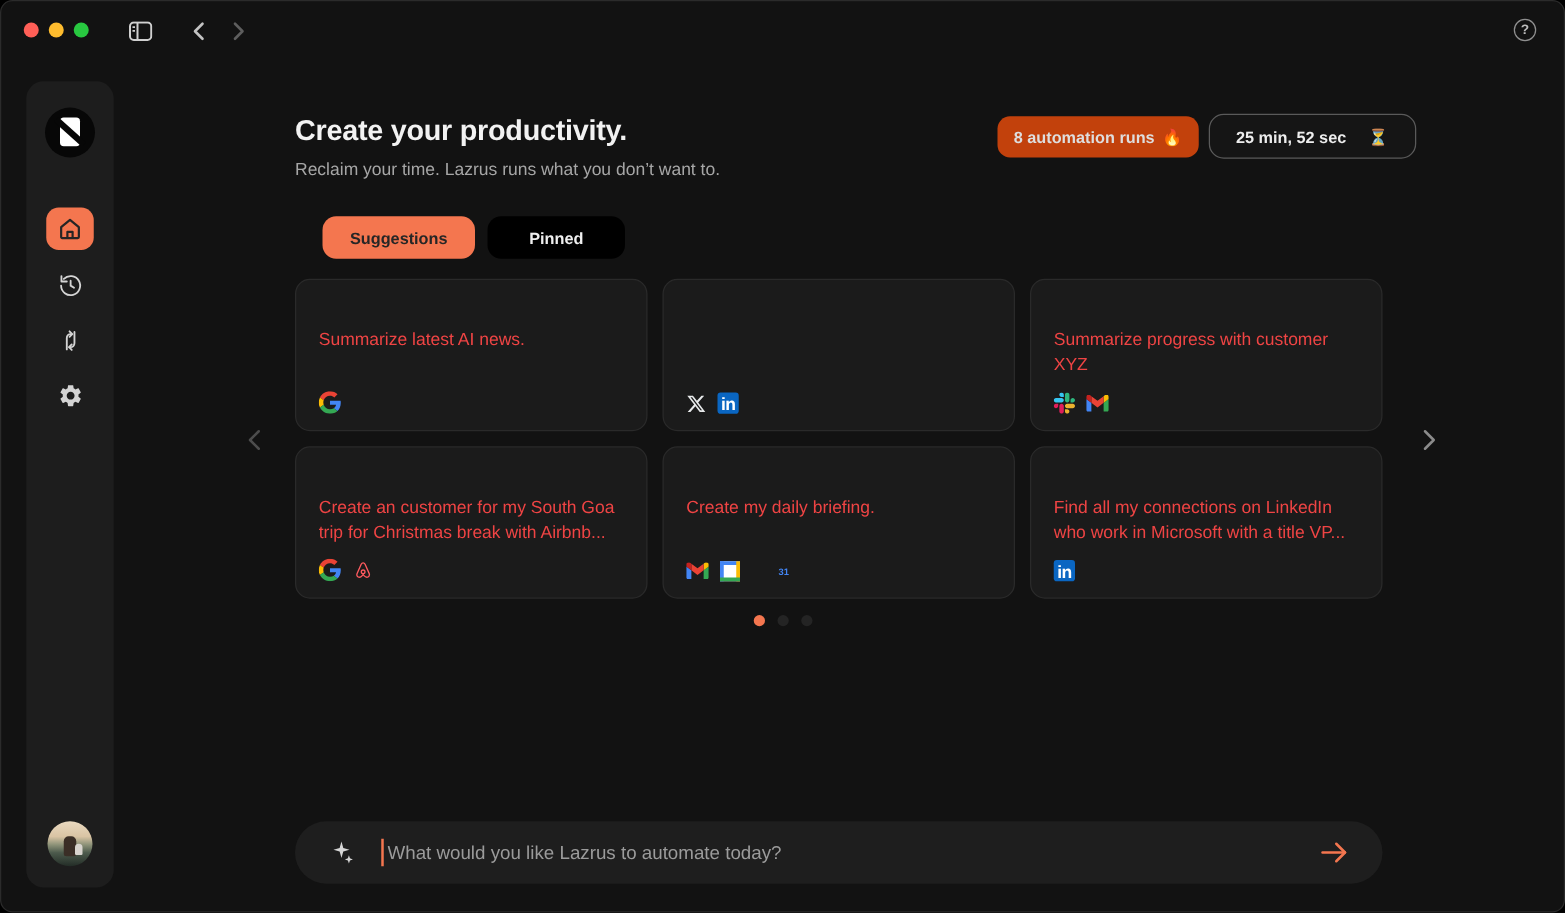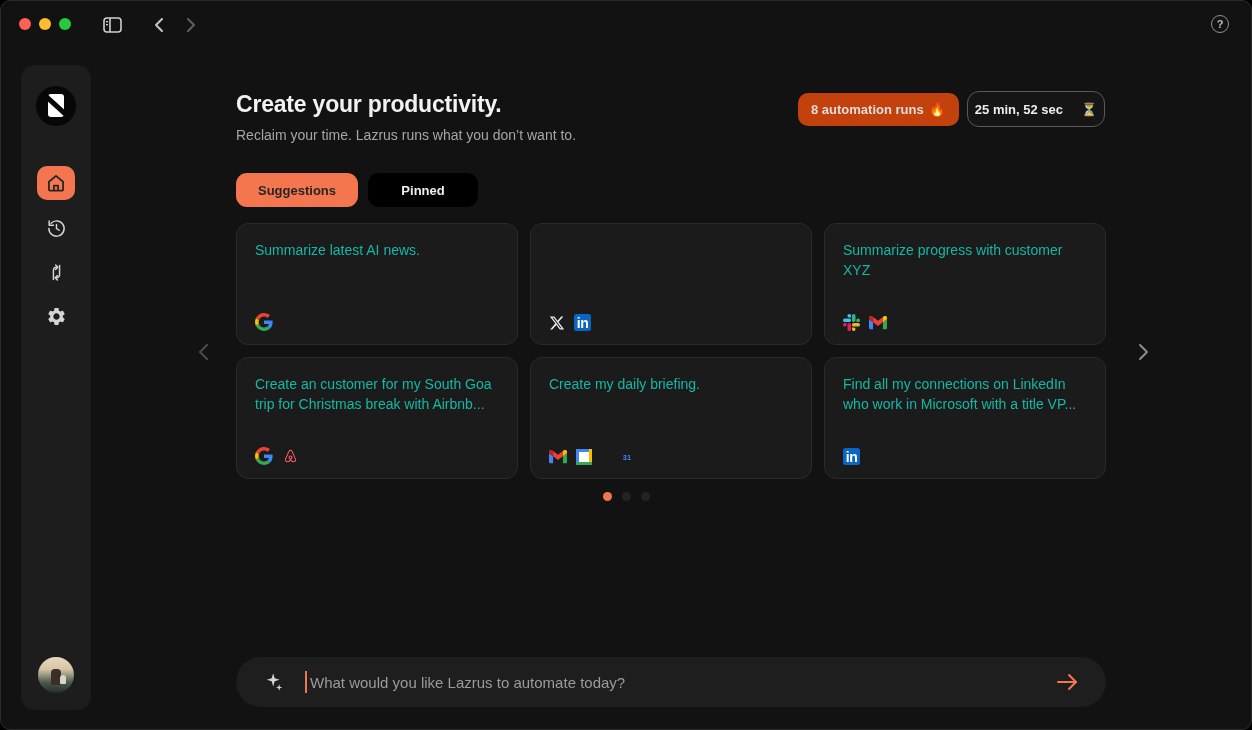--- a/index.html
+++ b/index.html
@@ -27,33 +27,33 @@
   .side-btn.active { background:#F4764F; }
   .avatar { position:absolute; left:17px; bottom:17px; width:36px; height:36px; border-radius:50%; overflow:hidden;
             background:linear-gradient(180deg,#e9d9c0 0%,#d9c4a4 34%,#8e9379 52%,#4c5a4c 70%,#232d27 100%); }
   .avatar .figure { position:absolute; left:13px; top:12px; width:10px; height:16px; background:#3a2e26; border-radius:4px 4px 2px 2px; }
   .avatar .dog { position:absolute; left:22px; top:18px; width:6px; height:9px; background:#d8d4ce; border-radius:3px 3px 1px 1px; }
 
   
   .page-title { position:absolute; left:235px; top:90px; font-size:23px; font-weight:700; color:#F2F2F2; letter-spacing:-0.2px; }
   .page-subtitle { position:absolute; left:235px; top:126px; font-size:14px; color:#A6A6A6; }
   .badge-runs { position:absolute; left:797px; top:92px; height:33px; background:#c2410c; border-radius:10px; display:flex; align-items:center; padding:0 13px; gap:6px; font-size:13px; font-weight:700; color:#DEDEDE; }
-  .badge-time { position:absolute; left:966px; top:90px; height:36px; width:138px; background:#151515; border:1px solid #5a5a5a; border-radius:12px; display:flex; align-items:center; justify-content:center; gap:18px; font-size:13px; font-weight:700; color:#EDEDED; }
+  .badge-time { position:absolute; left:966px; top:90px; height:36px; width:166px; background:#151515; border:1px solid #5a5a5a; border-radius:12px; display:flex; align-items:center; justify-content:center; gap:18px; font-size:13px; font-weight:700; color:#EDEDED; }
   .emoji { font-size:13px; }
 
   
   .tabs { position:absolute; left:235px; top:172px; display:flex; gap:10px; }
   .tab { height:34px; min-width:110px; padding:0 22px; border-radius:11px; display:flex; align-items:center; justify-content:center; font-size:13px; font-weight:700; }
-  .tab.active { background:#F4764F; color:#262626; }
+  .tab.active { background:#F4764F; color:#262626;margin-left:22px; }
   .tab.inactive { background:#000000; color:#EFEFEF; }
 
   
   .cards { position:absolute; left:235px; top:222px; width:870px; display:grid; grid-template-columns:repeat(3,282px); grid-auto-rows:122px; gap:12px; }
   .card { position:relative; background:#1B1B1B; border:1px solid #2A2A2A; border-radius:12px; padding:17px 18px; }
-  .card-text { font-size:14px; line-height:1.42; color:#14b8a6; }
+  .card-text { font-size:14px; line-height:1.42; color:#ef4444;margin-top:21px; }
   .card-icons { position:absolute; left:18px; bottom:13px; display:flex; align-items:center; gap:9px; }
   .li-badge { width:17px; height:17px; background:#0A66C2; border-radius:2.5px; color:#fff; font-size:14px; font-weight:700; display:flex; align-items:center; justify-content:center; letter-spacing:-0.5px; }
   .cal-badge { position:relative; width:16px; height:16px; background:#fff; }
   .cal-badge .b-top{position:absolute;left:0;top:0;right:0;height:3px;background:#4285F4;}
   .cal-badge .b-left{position:absolute;left:0;top:0;bottom:0;width:3px;background:#4285F4;}
   .cal-badge .b-right{position:absolute;right:0;top:0;bottom:0;width:3px;background:#FBBC04;}
   .cal-badge .b-bottom{position:absolute;left:0;bottom:0;right:0;height:3px;background:#34A853;}
   .cal-badge .day{position:absolute;inset:3px;display:flex;align-items:center;justify-content:center;font-size:7.5px;font-weight:700;color:#4285F4;padding-left:48px;}
 
   

